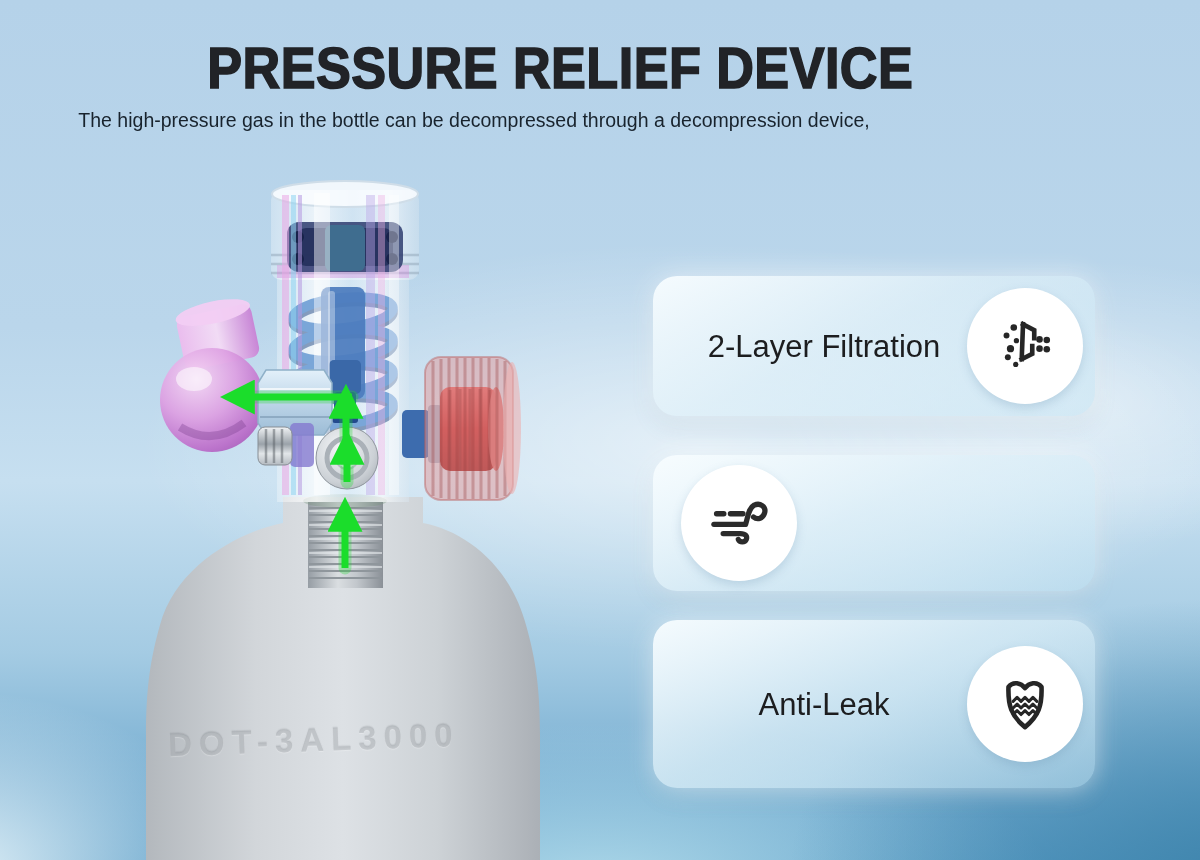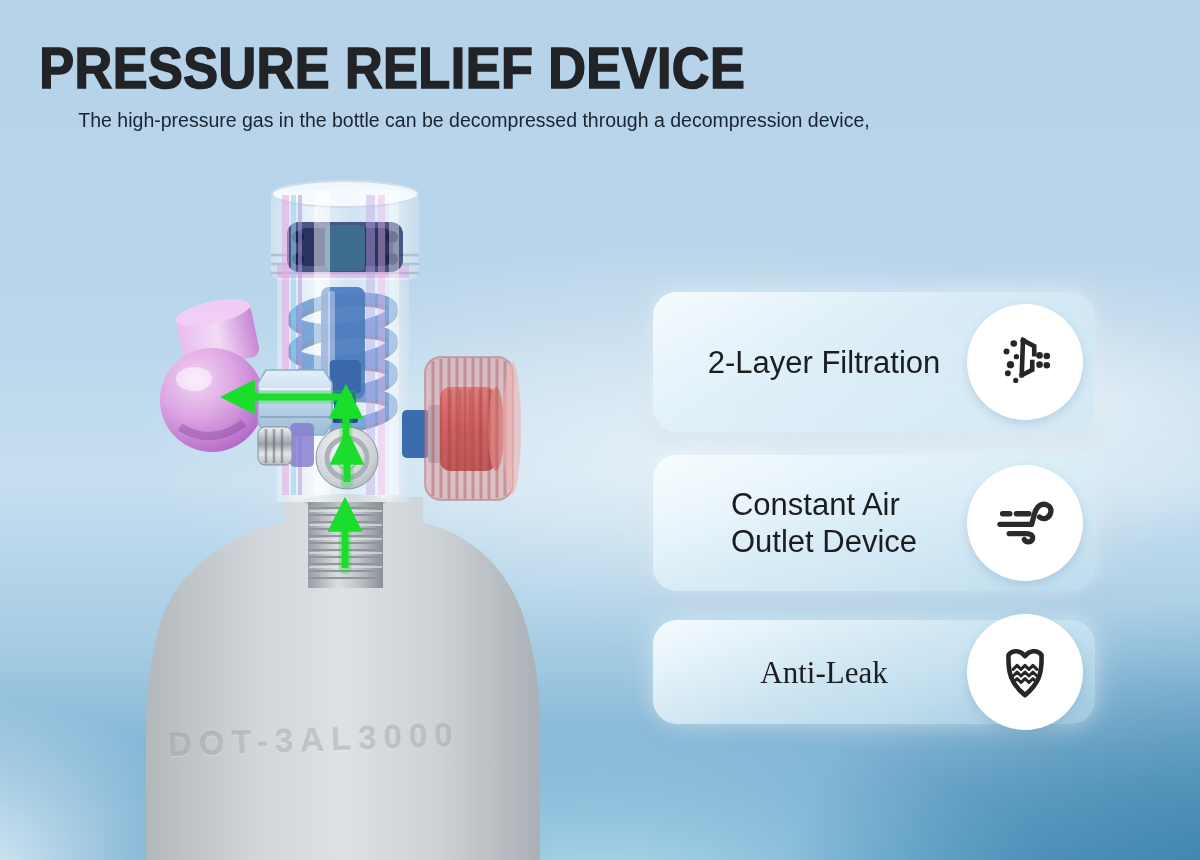--- a/index.html
+++ b/index.html
@@ -8,21 +8,21 @@
     position:relative;width:1200px;height:860px;overflow:hidden;
     background:
       radial-gradient(750px 480px at 102% 102%, rgba(62,132,172,0.95) 0%, rgba(62,132,172,0) 58%),
       radial-gradient(520px 340px at -4% 102%, rgba(242,251,254,0.9) 0%, rgba(242,251,254,0) 55%),
       radial-gradient(700px 250px at 50% 103%, rgba(190,228,240,0.85) 0%, rgba(190,228,240,0) 65%),
       radial-gradient(900px 330px at 58% 52%, rgba(255,255,255,0.55) 0%, rgba(255,255,255,0) 62%),
       radial-gradient(520px 240px at 90% 47%, rgba(255,255,255,0.45) 0%, rgba(255,255,255,0) 60%),
       linear-gradient(180deg,#b5d2e9 0%,#bad6eb 38%,#c6dff0 56%,#a4cbe3 76%,#74acd0 92%,#5e9fc8 100%);
   }
   .title{
-    position:absolute;top:38px;left:0;width:952px;text-align:left;
+    position:absolute;top:38px;left:0;width:952px;text-align:right;
     font-size:58px;line-height:60px;font-weight:bold;color:#212327;
     letter-spacing:0.5px;-webkit-text-stroke:1.6px #212327;
   }
   .title span{display:inline-block;transform:scaleX(0.9);transform-origin:center;}
   .subtitle{
     position:absolute;top:107px;left:0;width:948px;text-align:center;
     font-size:19.5px;line-height:27px;color:#18232d;
   }
   
   .card{
@@ -278,21 +278,21 @@
         <line x1="232" y1="232" x2="118" y2="232" marker-end="url(#arrowHead)"></line>
         <line x1="226" y1="277" x2="226" y2="237" marker-end="url(#arrowHead)"></line>
         <line x1="227" y1="317" x2="227" y2="283" marker-end="url(#arrowHead)"></line>
         <line x1="225" y1="403" x2="225" y2="350" marker-end="url(#arrowHead)"></line>
       </g>
     </g>
   </svg>
 
   <div class="tank-marking">DOT-3AL3000</div>
 
-  <div class="card" style="top:292px;height:140px;">
+  <div class="card" style="top:276px;height:140px;">
     <div class="label-wrap">
         <div class="label">2-Layer Filtration</div>
       </div>
     <div class="icon-circle">
       <svg width="66" height="66" viewBox="0 0 100 100" fill="none">
         <path d="M 47 17 L 45 70 M 47 17 L 64 26 L 64 38 M 45 70 L 61 62 L 61 50" stroke="#262626" stroke-width="7" stroke-linecap="square"></path>
         <g fill="#262626">
           <circle cx="33" cy="22" r="5"></circle>
             <circle cx="22" cy="34" r="4.5"></circle>
           <circle cx="37" cy="42" r="4"></circle>
@@ -302,36 +302,32 @@
           <circle cx="72" cy="40" r="5"></circle>
             <circle cx="83" cy="41" r="5"></circle>
           <circle cx="72" cy="54" r="5"></circle>
             <circle cx="83" cy="55" r="5"></circle>
         </g>
       </svg>
     </div>
   </div>
 
   <div class="card" style="top:455px;height:136px;">
-    <div class="label-wrap">
-        <div class="label">Constant Air
-Outlet Device</div>
-      </div>
     <div class="icon-circle">
       <svg width="66" height="66" viewBox="0 0 100 100" fill="none" stroke="#2b2b2b" stroke-width="8" stroke-linecap="round">
         <path d="M 16 36 H 27"></path>
         <path d="M 37 36 H 56"></path>
         <path d="M 12 52 H 58"></path>
         <path d="M 60 52 C 64 40 64 28 73 23 C 82 19 91 25 89 34 C 87 43 78 46 72 41"></path>
         <path d="M 26 66 H 52 C 60 66 63 70 61 75 C 59 80 51 80 49 75"></path>
       </svg>
     </div>
   </div>
 
-  <div class="card" style="top:620px;height:104px;font-family:Liberation Serif, serif;">
+  <div class="card" style="top:620px;height:168px;">
     <div class="label-wrap">
         <div class="label">Anti-Leak</div>
       </div>
     <div class="icon-circle">
       <svg width="66" height="66" viewBox="0 0 100 100" fill="none">
         <path d="M 50 26 C 44 18 32 15 25 24 C 24 52 29 68 50 85 C 71 68 76 52 75 24 C 68 15 56 18 50 26 Z" stroke="#262626" stroke-width="7" stroke-linejoin="round"></path>
         <g stroke="#262626" stroke-width="4.5" stroke-linejoin="round" stroke-linecap="round">
           <path d="M 32 46 L 38 40 L 44 46 L 50 40 L 56 46 L 62 40 L 68 46"></path>
           <path d="M 32 56 L 38 50 L 44 56 L 50 50 L 56 56 L 62 50 L 68 56"></path>
           <path d="M 32 66 L 38 60 L 44 66 L 50 60 L 56 66 L 62 60 L 68 66"></path>

